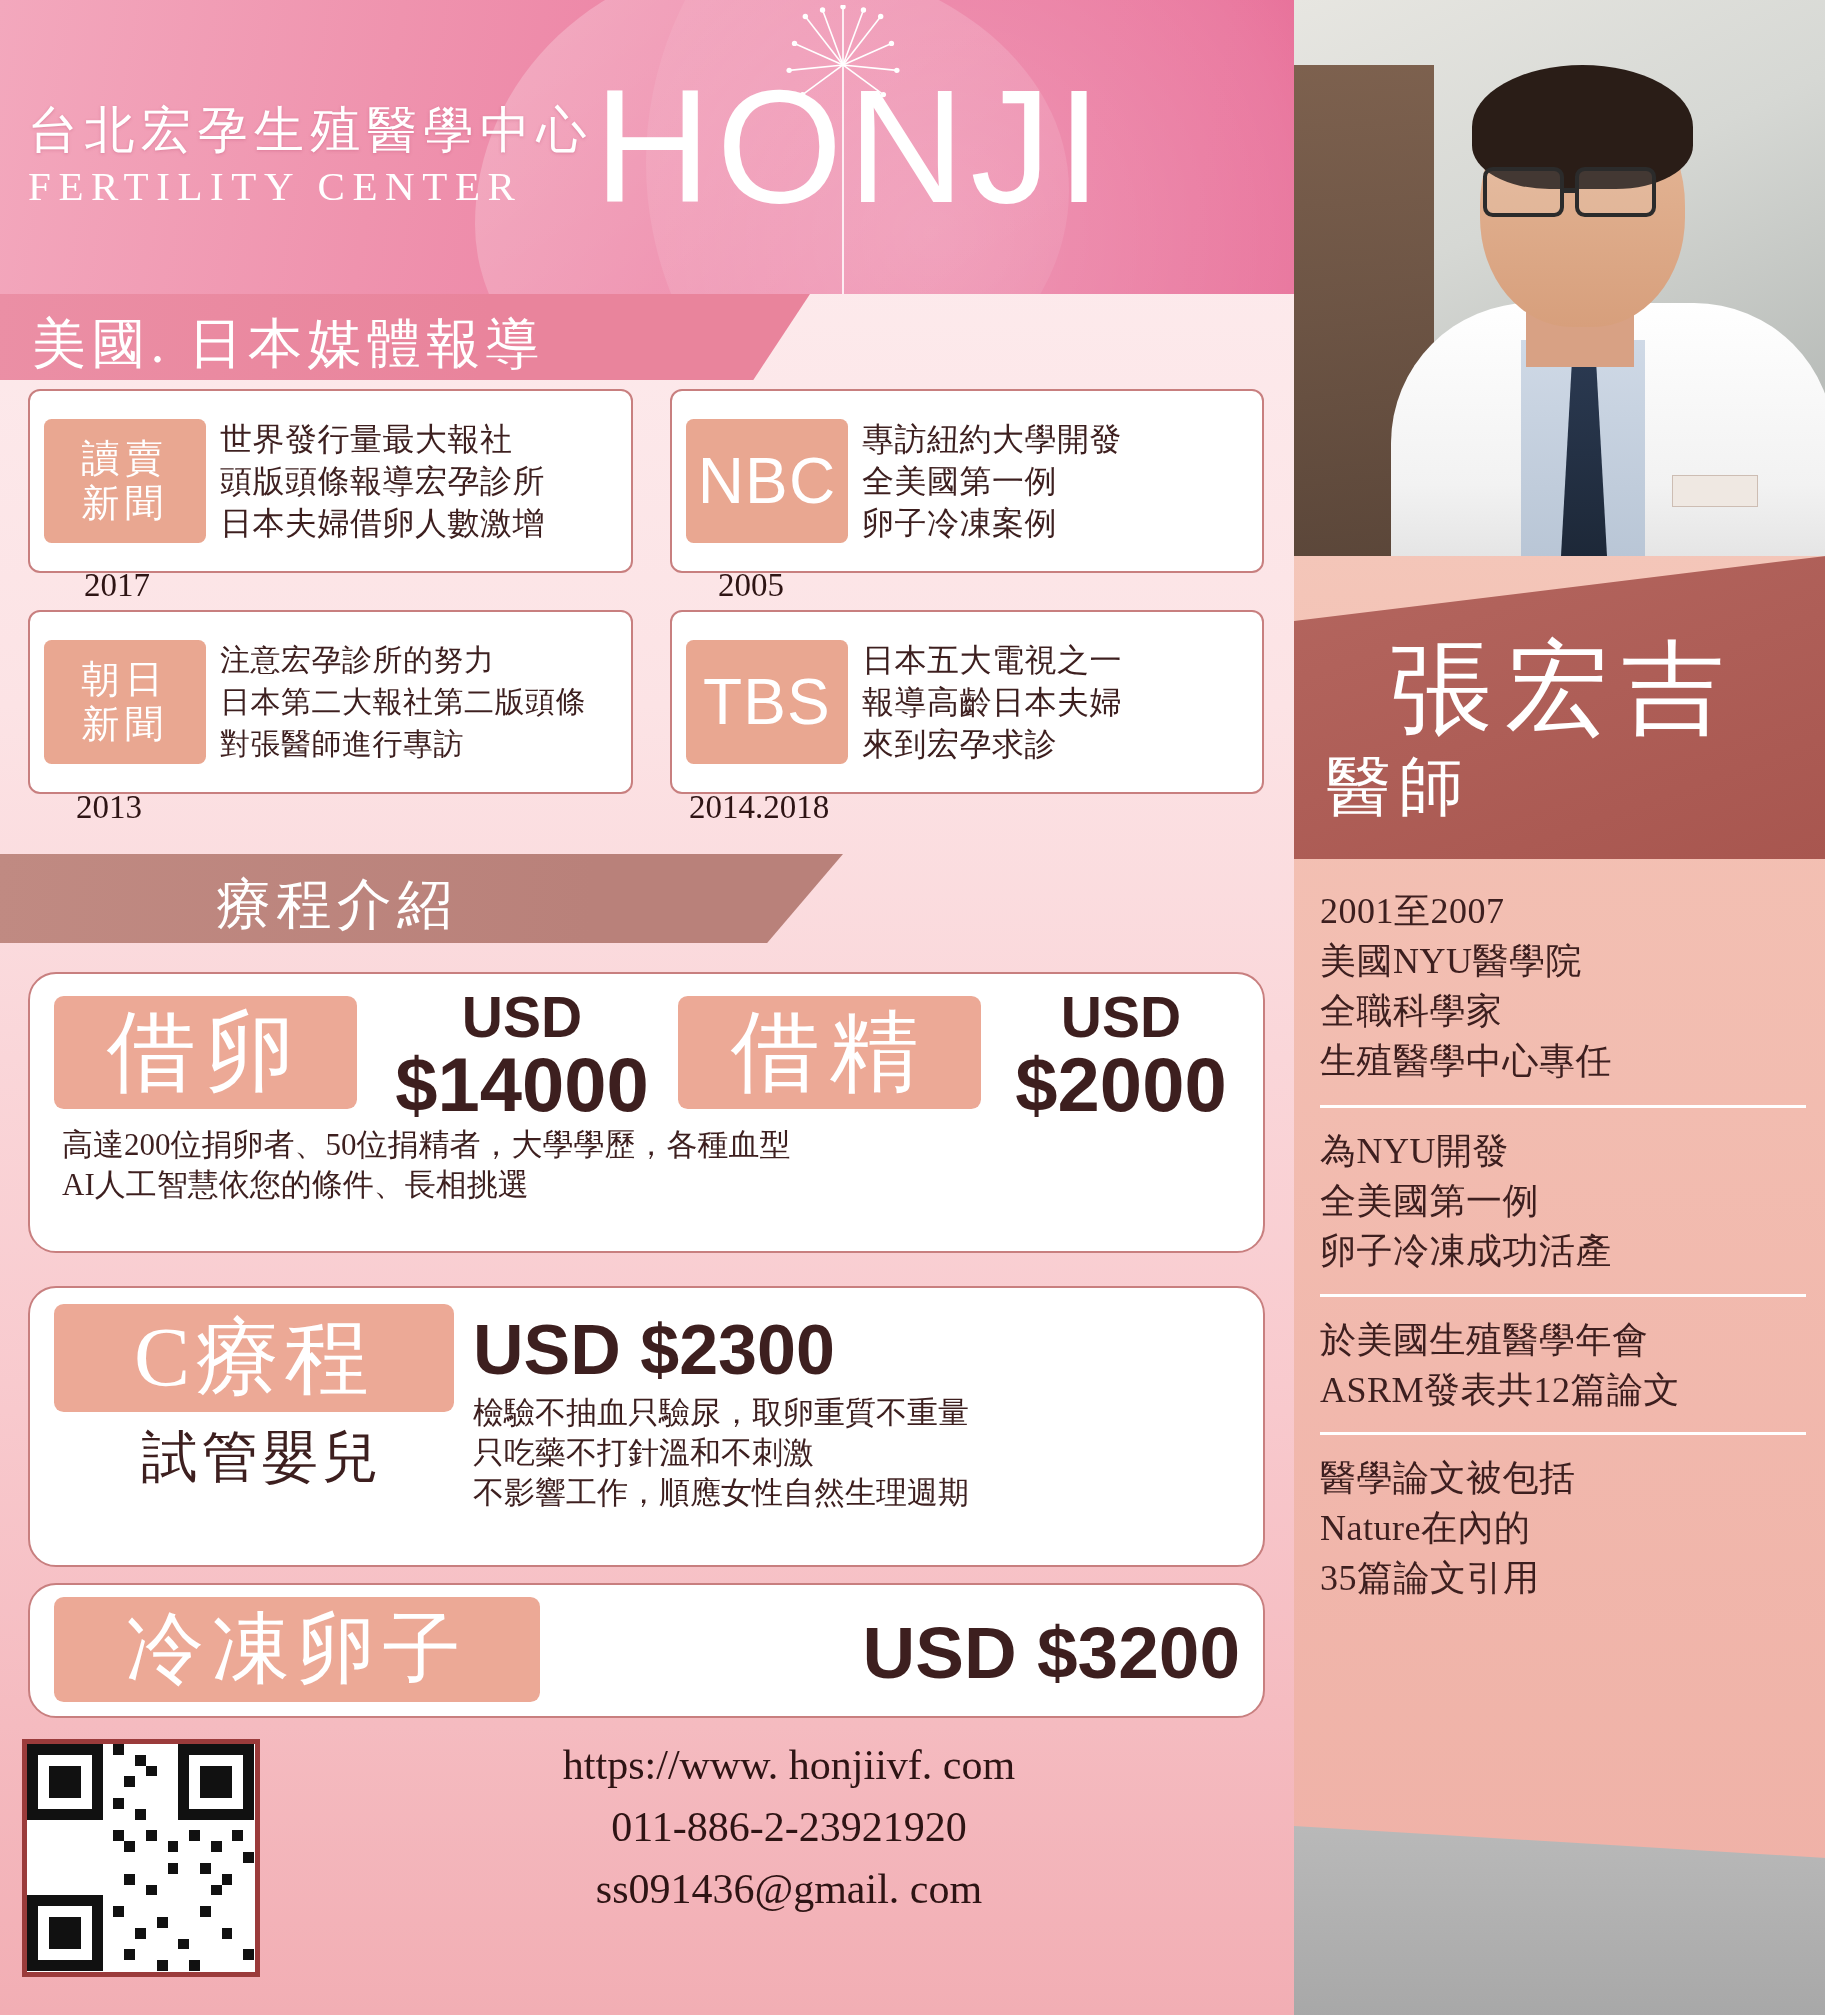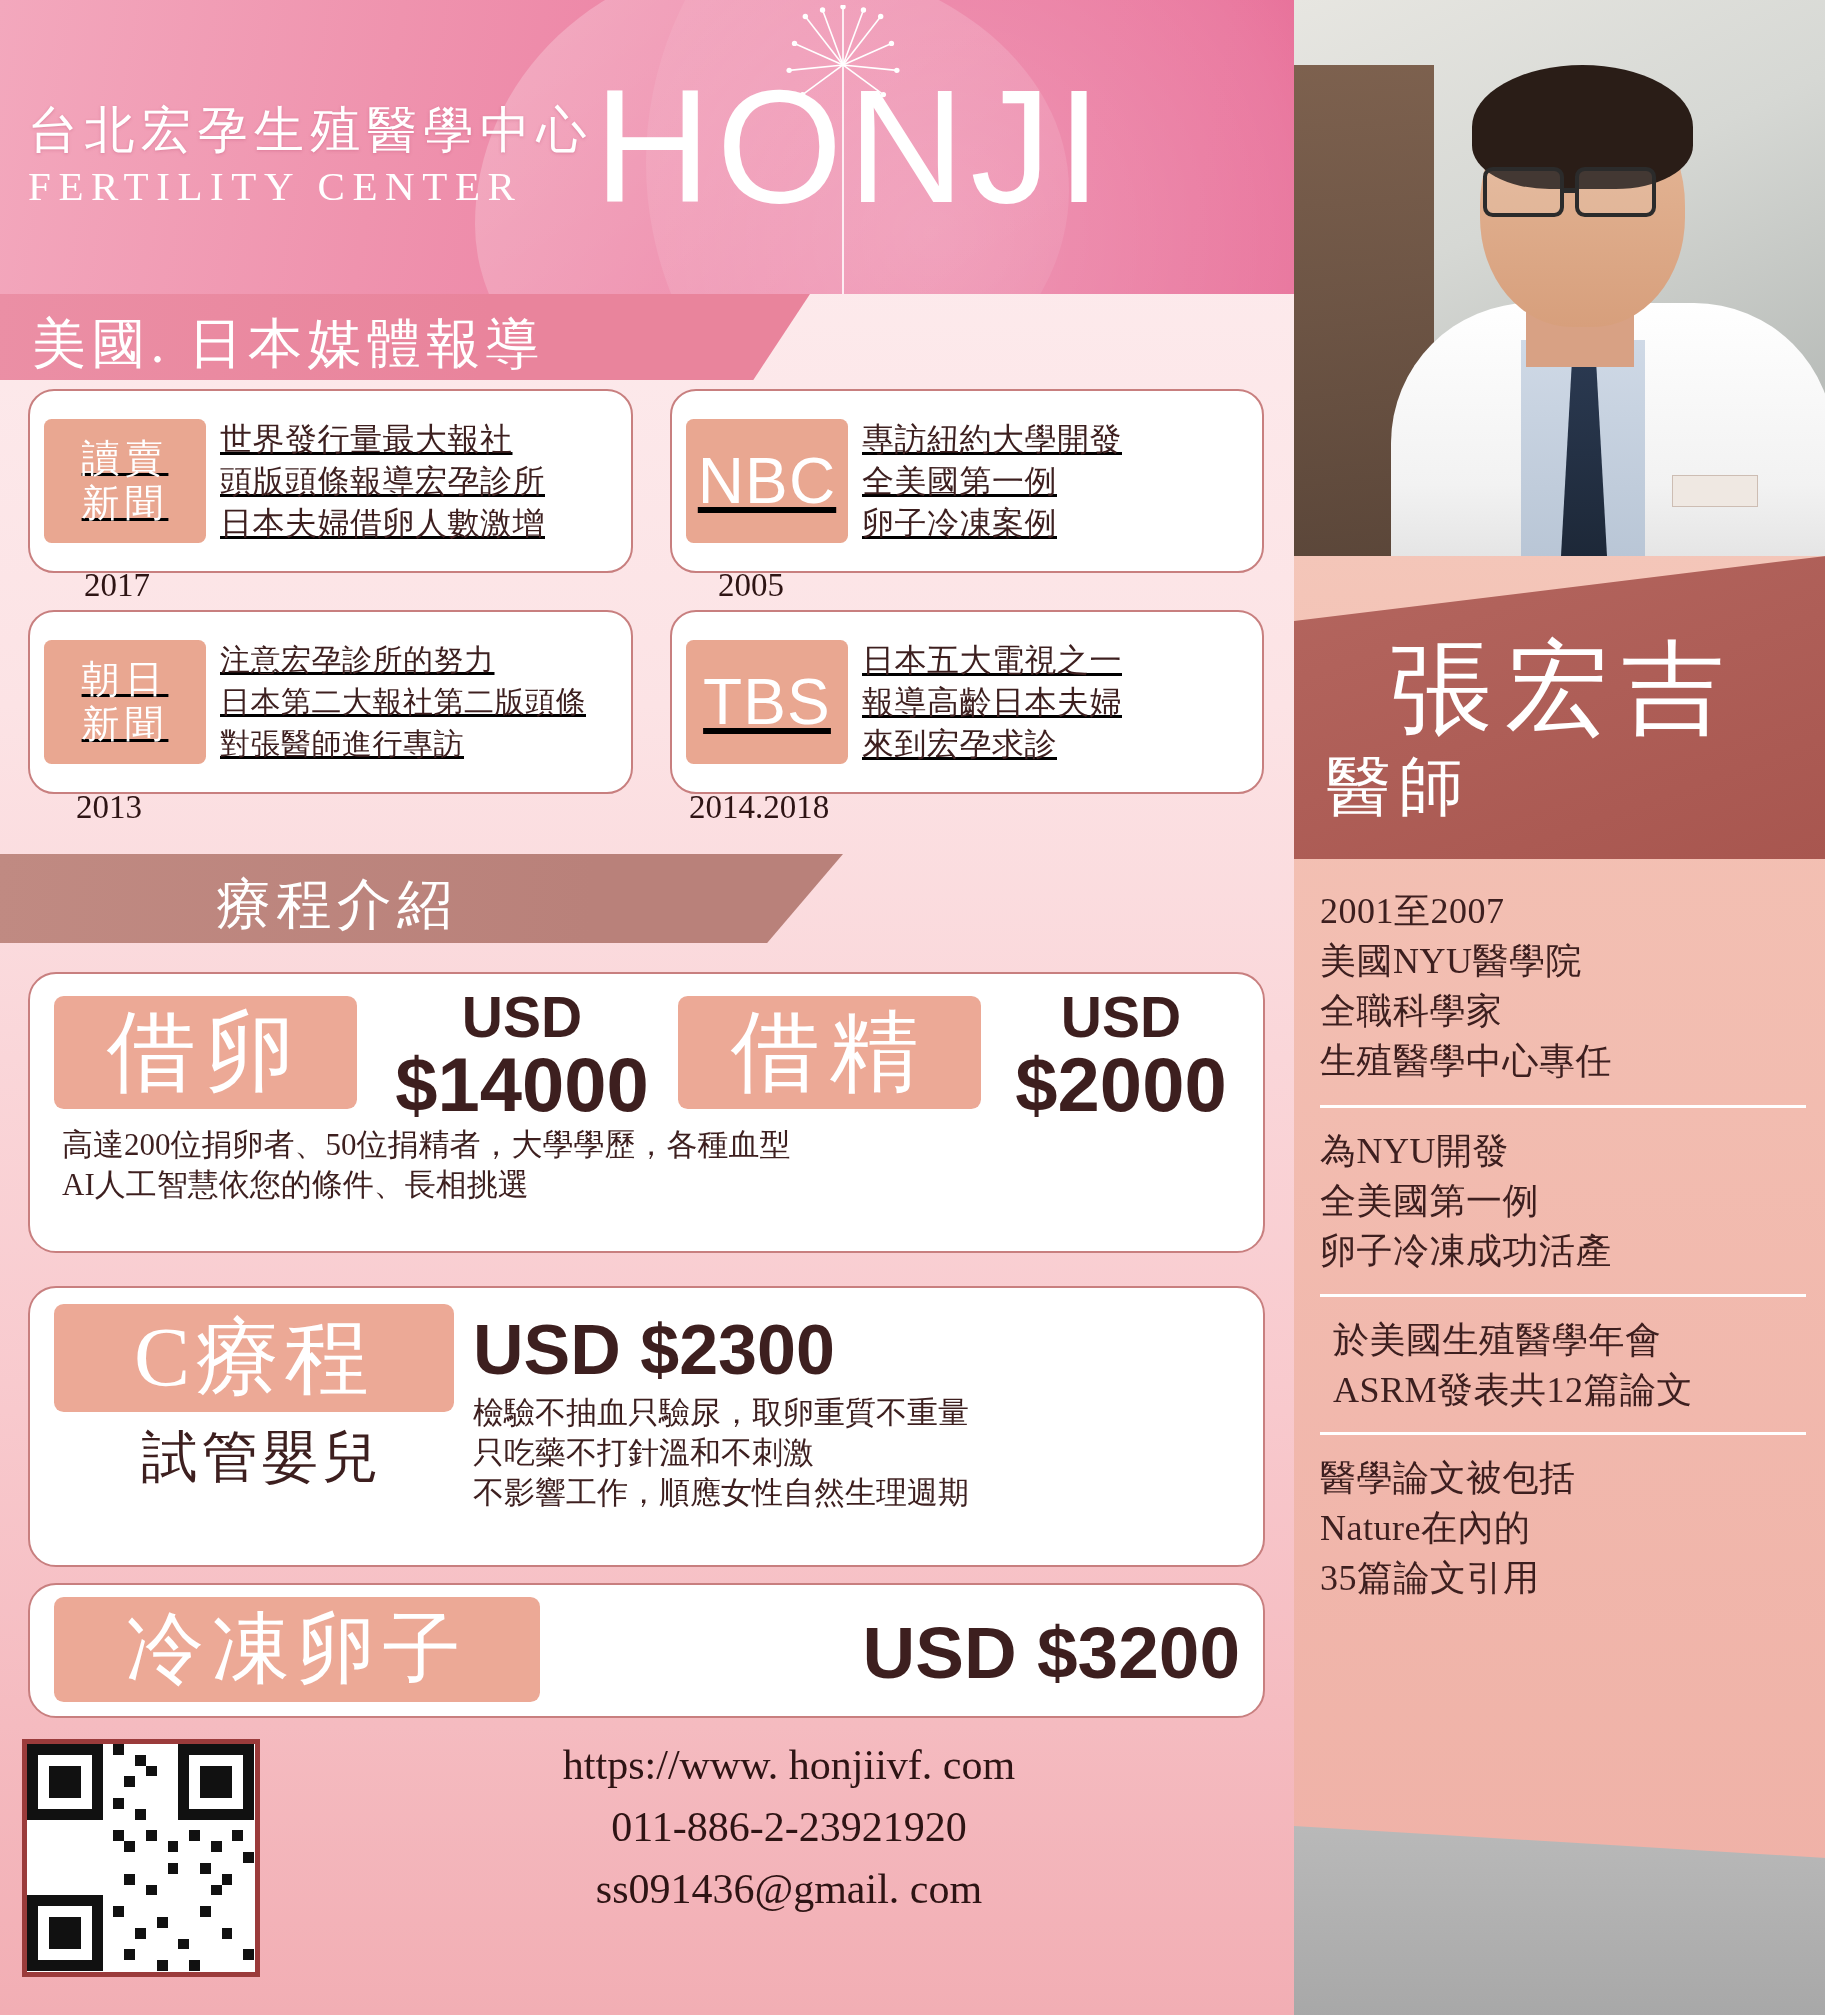--- a/index.html
+++ b/index.html
@@ -95,25 +95,24 @@
 
   .media-grid {
     position: absolute;
     left: 0; top: 389px;
     width: 1294px; height: 448px;
   }
   .media-card {
     position: absolute;
     background: #ffffff;
     border: 2.7px solid #c87f7f;
-    border-radius: 26px;
+    border-radius: 12px;
     display: flex;
     align-items: center;
     padding: 9.7px 14px;
-    text-decoration: underline;
   }
   .media-logo {
     width: 162px; height: 124px;
     background: #e9a791;
     border-radius: 7.6px;
     display: flex;
     flex-direction: column;
     align-items: center;
     justify-content: center;
     color: #ffffff;
@@ -518,21 +517,21 @@
     </div>
     <div class="cred-sep" style="top:1105px;"></div>
 
     <div class="cred" style="top:1126px;">
       <div>為NYU開發</div>
       <div>全美國第一例</div>
       <div>卵子冷凍成功活產</div>
     </div>
     <div class="cred-sep" style="top:1294px;"></div>
 
-    <div class="cred" style="top:1315px;margin-left:13px;">
+    <div class="cred" style="top:1315px;">
       <div>於美國生殖醫學年會</div>
       <div>ASRM發表共12篇論文</div>
     </div>
     <div class="cred-sep" style="top:1432px;"></div>
 
     <div class="cred" style="top:1453px;">
       <div>醫學論文被包括</div>
       <div>Nature在內的</div>
       <div>35篇論文引用</div>
     </div>

